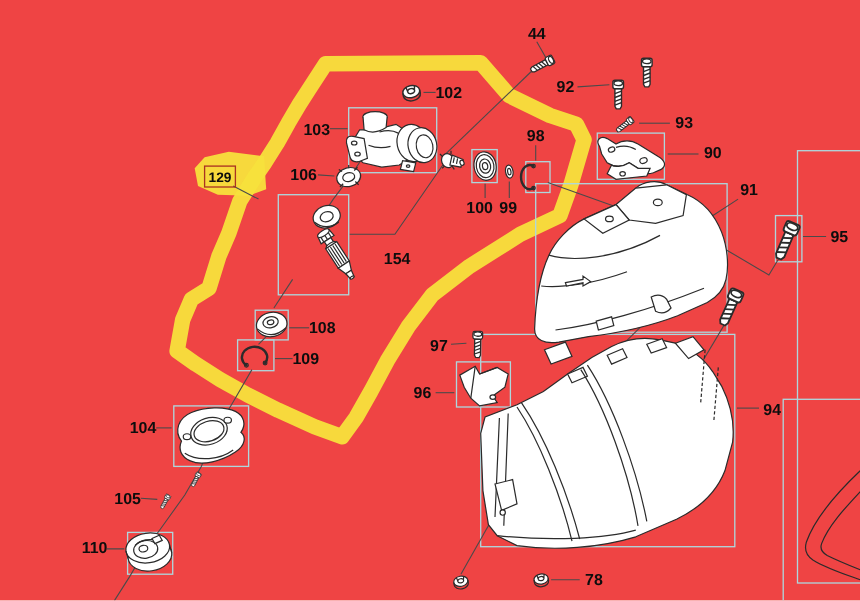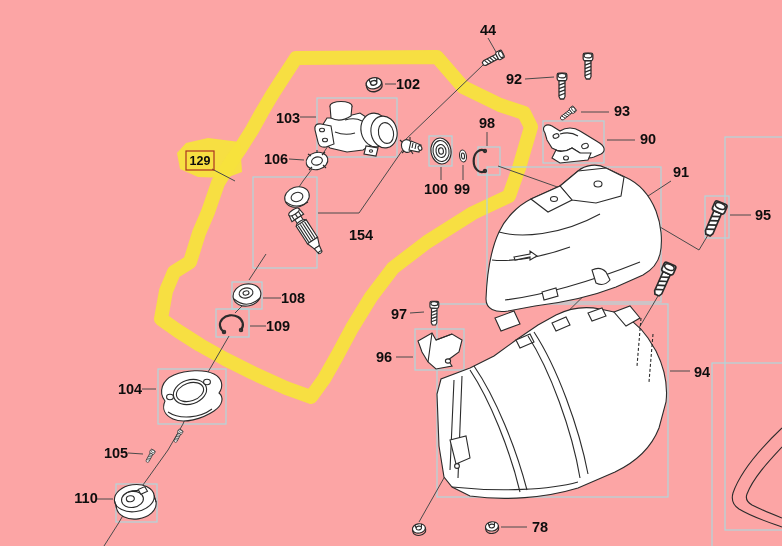--- a/index.html
+++ b/index.html
@@ -1,16 +1,16 @@
 <!DOCTYPE html>
 <html style="--hl: #f7e13c; --box: #aed7dd; --line: #2b2b2b; --refborder: #aa3322;"><head>
 <meta charset="utf-8">
 <style>
   html,body{margin:0;padding:0;background:#fff;}
-  #stage{position:relative;width:782px;height:546px;background:#fca5a5;overflow:hidden;
+  #stage{position:relative;width:782px;height:546px;background:#ef4444;overflow:hidden;
          font-family:"Liberation Sans", sans-serif;}
   svg{display:block}
   .w{fill:#ffffff;stroke:var(--line,#2b2b2b);stroke-width:1.1}
   .ln{fill:none;stroke:var(--line,#2b2b2b);stroke-width:1.1}
   .ln2{fill:none;stroke:var(--line,#2b2b2b);stroke-width:2.2;stroke-linecap:round}
   .lead{fill:none;stroke:#4a4a4a;stroke-width:1}
   .box{fill:none;stroke:var(--box,#aed7dd);stroke-width:1.2}
   .hl{fill:none;stroke:var(--hl,#f7e13c);stroke-width:14;stroke-linejoin:round;stroke-linecap:round;opacity:.95}
   .hlfill{fill:var(--hl,#f7e13c);opacity:.95}
   .lbl{font-family:"Liberation Sans",sans-serif;font-weight:bold;font-size:14.5px;

